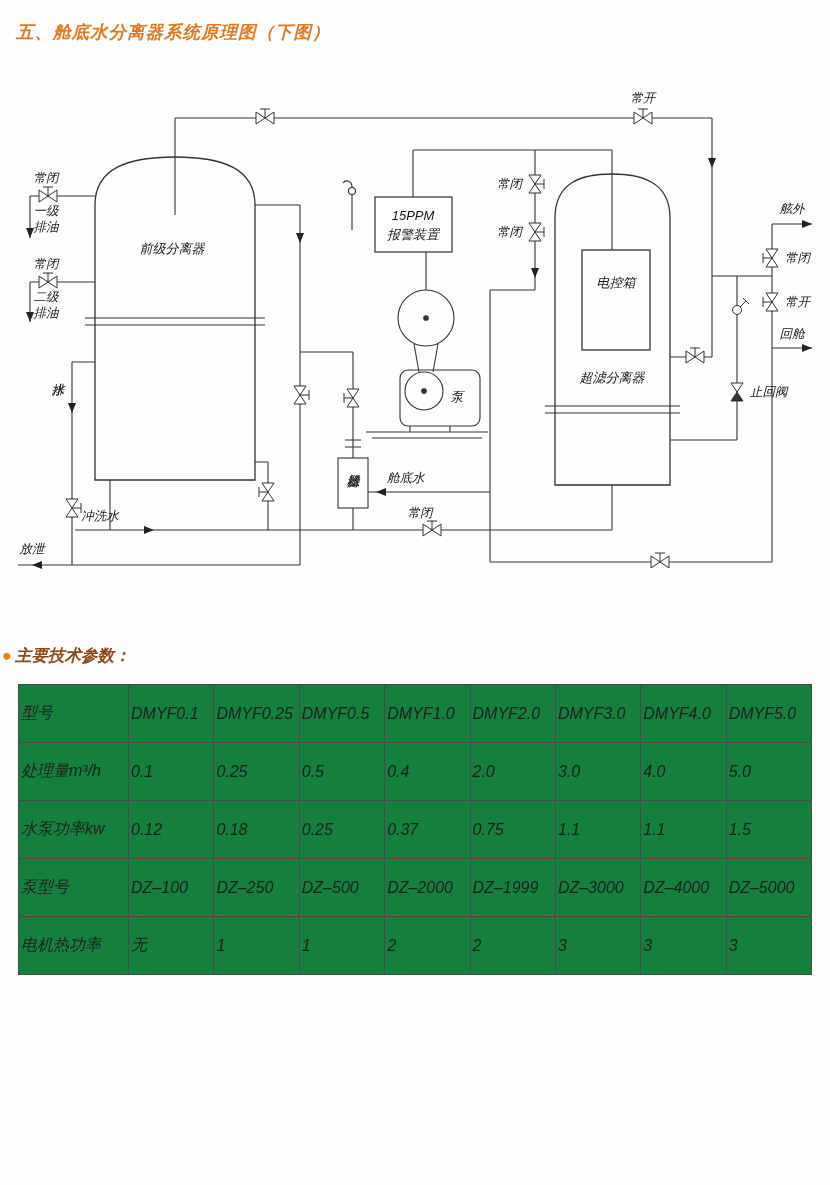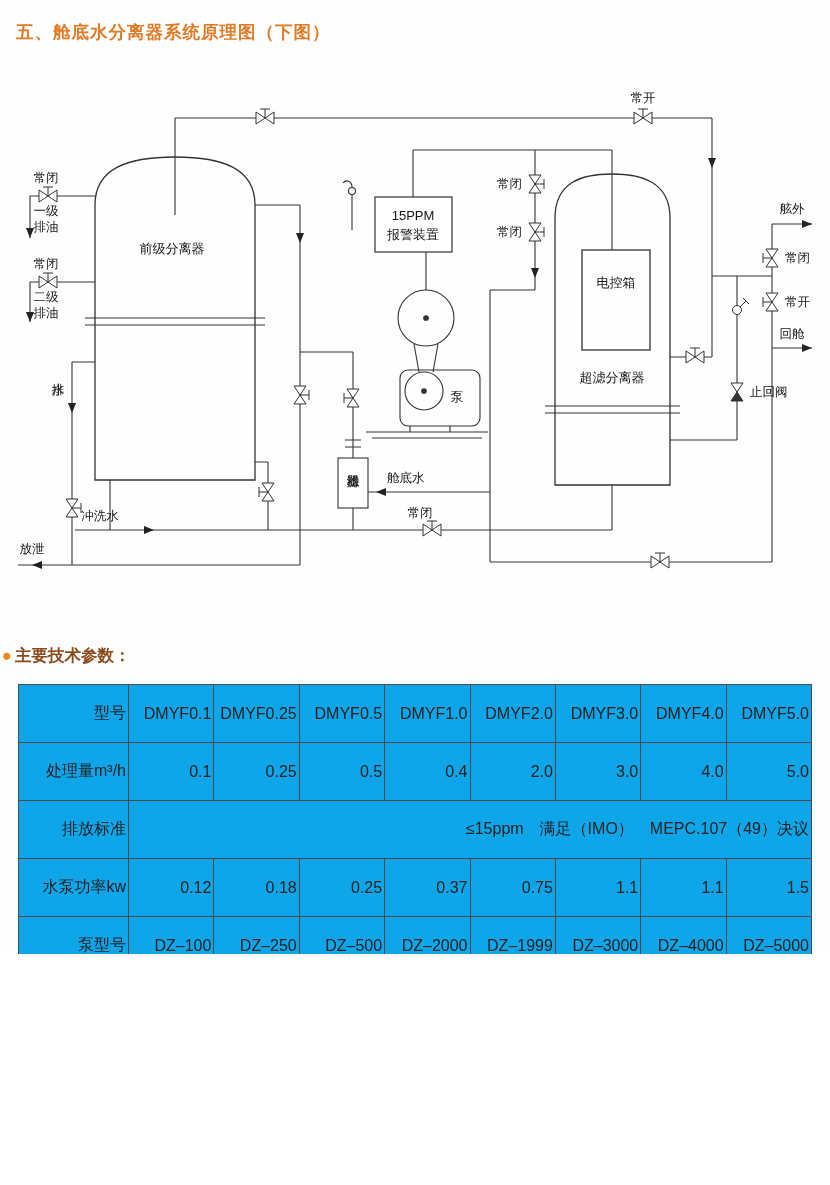--- a/index.html
+++ b/index.html
@@ -1,24 +1,24 @@
 <!DOCTYPE html>
 <html><head>
 <meta charset="utf-8">
 <style>
   * { box-sizing: border-box; }
   body { margin: 0; background: #ffffff; font-family: "Liberation Sans", sans-serif; }
-  .page { position: relative; width: 830px; height: 954px; background: #fefefe; overflow: hidden; }
+  .page { position: relative; width: 830px; height: 1185px; background: #fefefe; overflow: hidden; font-style: italic; }
   .doc-title { position: absolute; left: 16px; top: 20px; font-size: 17.5px; font-weight: bold; color: #e07a25; letter-spacing: 1px; }
   .diagram-svg { position: absolute; left: 0; top: 0; }
   .params { position: absolute; left: 2px; top: 645px; font-size: 16.5px; font-weight: bold; color: #8b4a1c; }
   .params .bullet { color: #f08519; margin-right: 3px; }
   .specs { position: absolute; left: 18px; top: 684px; width: 794px; border-collapse: collapse; table-layout: fixed; }
-  .specs td { border: 1px solid #4a4a4a; height: 58px; text-align: right; vertical-align: middle;
-              font-size: 16px; color: #1f1f1f; padding: 0 2px; background: #0ea5e9; }
+  .specs td { border: 1px solid #4a4a4a; height: 58px; text-align: left; vertical-align: middle;
+              font-size: 16px; color: #1f1f1f; padding: 0 2px; background: #15803d; }
   .lbl { font-size: 12.5px; fill: #151515; font-family: "Liberation Sans", sans-serif; }
   .lbl-v { writing-mode: vertical-rl; text-orientation: upright; }
   .lbl-box { font-size: 13px; fill: #151515; font-family: "Liberation Sans", sans-serif; }
 </style>
 </head>
 <body>
 
 <div class="page">
 
   <div class="doc-title">五、舱底水分离器系统原理图（下图）</div>
@@ -176,24 +176,20 @@
         <td>0.1</td>
         <td>0.25</td>
         <td>0.5</td>
         <td>0.4</td>
         <td>2.0</td>
         <td>3.0</td>
         <td>4.0</td>
         <td>5.0</td>
       </tr>
       <tr>
-        <td>排放标准</td>
-        <td colspan="8">≤15ppm　满足（IMO）　MEPC.107（49）决议</td>
-      </tr>
-      <tr>
         <td>水泵功率kw</td>
         <td>0.12</td>
         <td>0.18</td>
         <td>0.25</td>
         <td>0.37</td>
         <td>0.75</td>
         <td>1.1</td>
         <td>1.1</td>
         <td>1.5</td>
       </tr>

